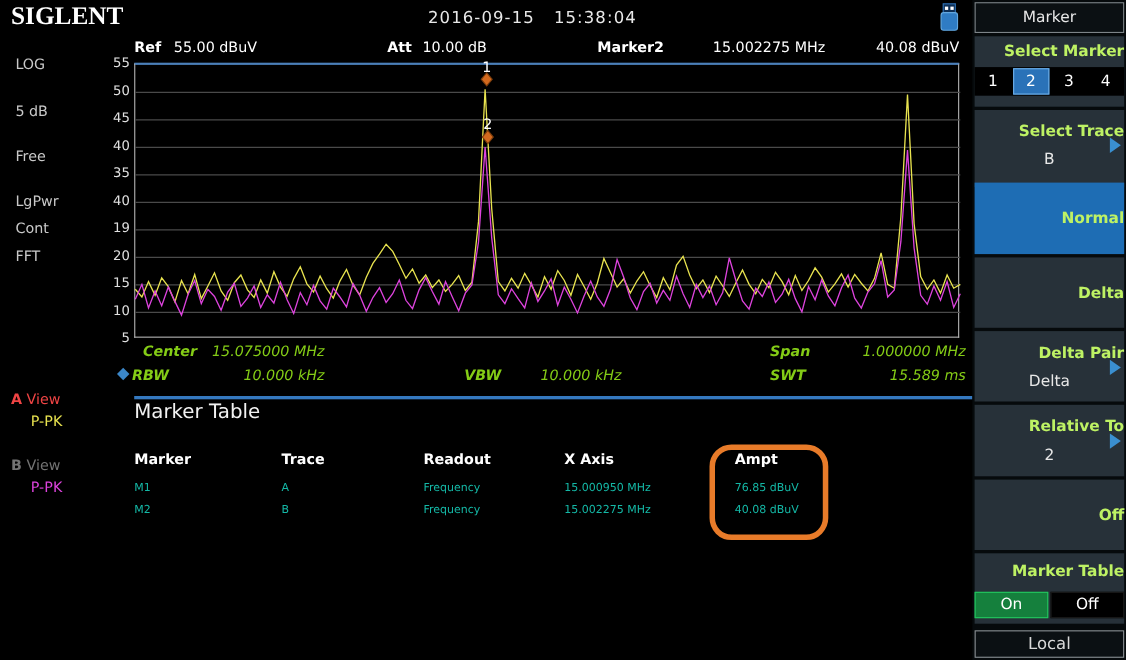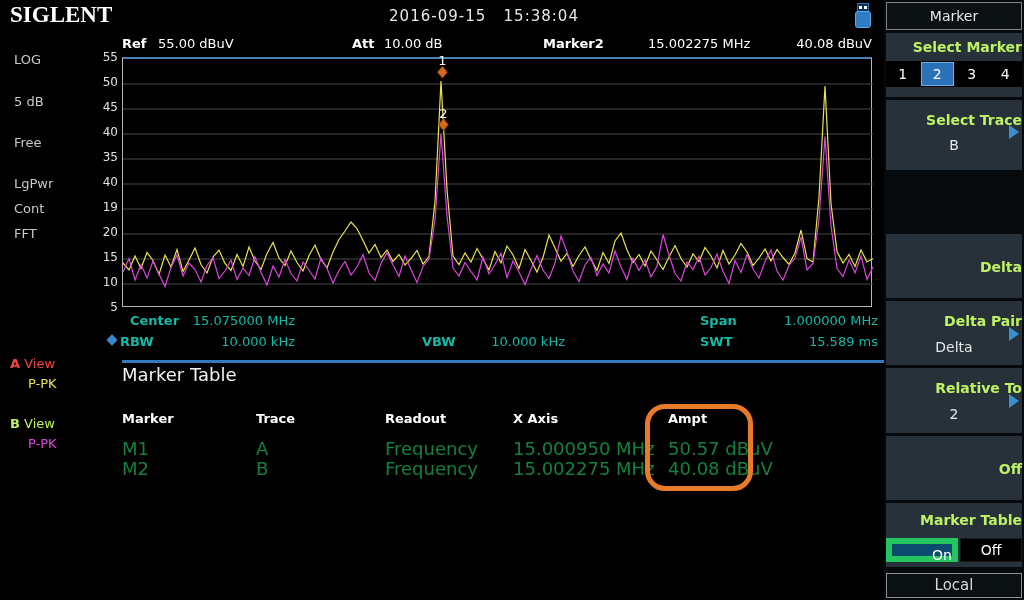--- a/index.html
+++ b/index.html
@@ -24,44 +24,44 @@
 
   
   .hdr { top:36px; font-size:13px; color:#fff; }
 
   
   .chart { left:122px; top:57px; width:750px; height:250px; border-top:2px solid #4b7fb9; border-left:1px solid #b5b5b5; border-right:1px solid #b5b5b5; border-bottom:1px solid #b5b5b5; overflow:visible; }
   .chart svg { overflow:visible; display:block; }
   .ytick { width:28px; text-align:right; font-size:12px; color:#e0e0e0; }
 
   
-  .info { font-size:13px; color:#14b8a6; }
+  .info { font-size:13px; color:#84cc16;font-style:italic; }
   .bluediamond { left:108px; top:336px; width:8px; height:8px; background:#3b86c8; transform:rotate(45deg); }
   .blueline { left:122px; top:360px; width:762px; height:3px; background:#3579c0; }
 
   
   .mt-title { left:122px; top:364px; font-size:18px; color:#f2f2f2; }
   .mt-h { top:411px; font-size:13px; font-weight:bold; color:#fff; }
-  .mt-c { font-size:18px; color:#15803d; }
+  .mt-c { font-size:10px; color:#14b8a6; }
   .orange-box { left:645px; top:404px; width:108px; height:87px; border:5px solid #e87b29; border-radius:20px; background:transparent; }
 
   
   .sidebar { left:884px; top:0; width:140px; height:600px; background:#060a0c; }
   .panel { position:absolute; left:2px; width:136px; background:#273139; }
   .menu-title { position:absolute; left:2px; top:2px; width:136px; height:28px; background:#0b1013; border:1px solid #7d8488; color:#e8e8e8; font-size:14px; text-align:center; line-height:26px; }
   .sk-label { position:absolute; width:100%; text-align:right; font-size:14px; font-weight:bold; color:#bef264; }
   .sk-value { position:absolute; width:100%; text-align:center; font-size:14px; color:#e8e8e8; }
   .arrow { position:absolute; right:3px; width:0; height:0; border-top:7px solid transparent; border-bottom:7px solid transparent; border-left:10px solid #3a8fd0; }
   .numrow { position:absolute; left:0; top:28px; width:136px; height:26px; background:#000; display:flex; }
   .numbtn { flex:1; margin:1px; text-align:center; line-height:24px; font-size:14px; color:#fff; background:#000; }
   .numbtn.active { background:#2a72b8; border:1px solid #6fb0e8; line-height:22px; }
   .blue-panel { background:#1e6db4 !important; }
   .toggle-row { position:absolute; left:0; top:35px; width:136px; height:24px; display:flex; }
   .toggle { flex:1; text-align:center; line-height:22px; font-size:14px; color:#fff; }
-  .toggle.on { background:#0c4a6e; border:6px solid #22c55e;text-align:right; }
+  .toggle.on { background:#15803d; border:1px solid #22c55e; }
   .toggle.off { background:#000; border:1px solid #1a1a1a; margin-left:2px; }
   .local-btn { position:absolute; left:2px; top:573px; width:136px; height:25px; background:#0b1013; border:1px solid #8a9094; color:#d8d8d8; font-size:15px; text-align:center; line-height:23px; }
 </style>
 </head>
 <body>
 
 <div class="screen">
 
   <div class="abs logo">SIGLENT</div>
   <div class="abs datetime">
@@ -81,21 +81,21 @@
   <div class="abs leftlabel" style="left:14px; top:135px;">Free</div>
   <div class="abs leftlabel" style="left:14px; top:176px;">LgPwr</div>
   <div class="abs leftlabel" style="left:14px; top:201px;">Cont</div>
   <div class="abs leftlabel" style="left:14px; top:226px;">FFT</div>
 
   <div class="abs t13" style="left:10px; top:356px; color:#ef4444;">
     <span class="bold">A</span>
     <span>View</span>
   </div>
   <div class="abs t13" style="left:28px; top:376px; color:#e8e34f;">P-PK</div>
-  <div class="abs t13" style="left:10px; top:416px; color:#bef264;">
+  <div class="abs t13" style="left:10px; top:416px; color:#737373;">
     <span class="bold">B</span>
     <span>View</span>
   </div>
   <div class="abs t13" style="left:28px; top:436px; color:#dd43dd;">P-PK</div>
 
   <div class="abs hdr bold" style="left:122px;">Ref</div>
   <div class="abs hdr" style="left:158px;">55.00 dBuV</div>
   <div class="abs hdr bold" style="left:352px;">Att</div>
   <div class="abs hdr" style="left:384px;">10.00 dB</div>
   <div class="abs hdr bold" style="left:543px;">Marker2</div>
@@ -158,21 +158,21 @@
   <div class="abs mt-h" style="left:256px;">Trace</div>
   <div class="abs mt-h" style="left:385px;">Readout</div>
   <div class="abs mt-h" style="left:513px;">X Axis</div>
   <div class="abs mt-h" style="left:668px;">Ampt</div>
 
   <div>
     <div class="abs mt-c" style="left:122px; top:438px;">M1</div>
     <div class="abs mt-c" style="left:256px; top:438px;">A</div>
     <div class="abs mt-c" style="left:385px; top:438px;">Frequency</div>
     <div class="abs mt-c" style="left:513px; top:438px;">15.000950 MHz</div>
-    <div class="abs mt-c" style="left:668px; top:438px;">50.57 dBuV</div>
+    <div class="abs mt-c" style="left:668px; top:438px;">76.85 dBuV</div>
   </div>
   <div>
     <div class="abs mt-c" style="left:122px; top:458px;">M2</div>
     <div class="abs mt-c" style="left:256px; top:458px;">B</div>
     <div class="abs mt-c" style="left:385px; top:458px;">Frequency</div>
     <div class="abs mt-c" style="left:513px; top:458px;">15.002275 MHz</div>
     <div class="abs mt-c" style="left:668px; top:458px;">40.08 dBuV</div>
   </div>
 
   <div class="abs orange-box"></div>
@@ -189,20 +189,23 @@
         <div class="numbtn">4</div>
       </div>
     </div>
 
     <div class="panel" style="top:100px; height:70px;">
       <div class="sk-label" style="top:12px;">Select Trace</div>
       <div class="sk-value" style="top:37px;">B</div>
       <div class="arrow" style="top:25px;"></div>
     </div>
 
+    <div class="panel blue-panel" style="top:166px; height:65px;">
+      <div class="sk-label" style="top:25px;">Normal</div>
+    </div>
 
     <div class="panel" style="top:234px; height:64px;">
       <div class="sk-label" style="top:25px;">Delta</div>
     </div>
 
     <div class="panel" style="top:301px; height:64px;">
       <div class="sk-label" style="top:12px;">Delta Pair</div>
       <div class="sk-value" style="top:38px;">Delta</div>
       <div class="arrow" style="top:26px;"></div>
     </div>

